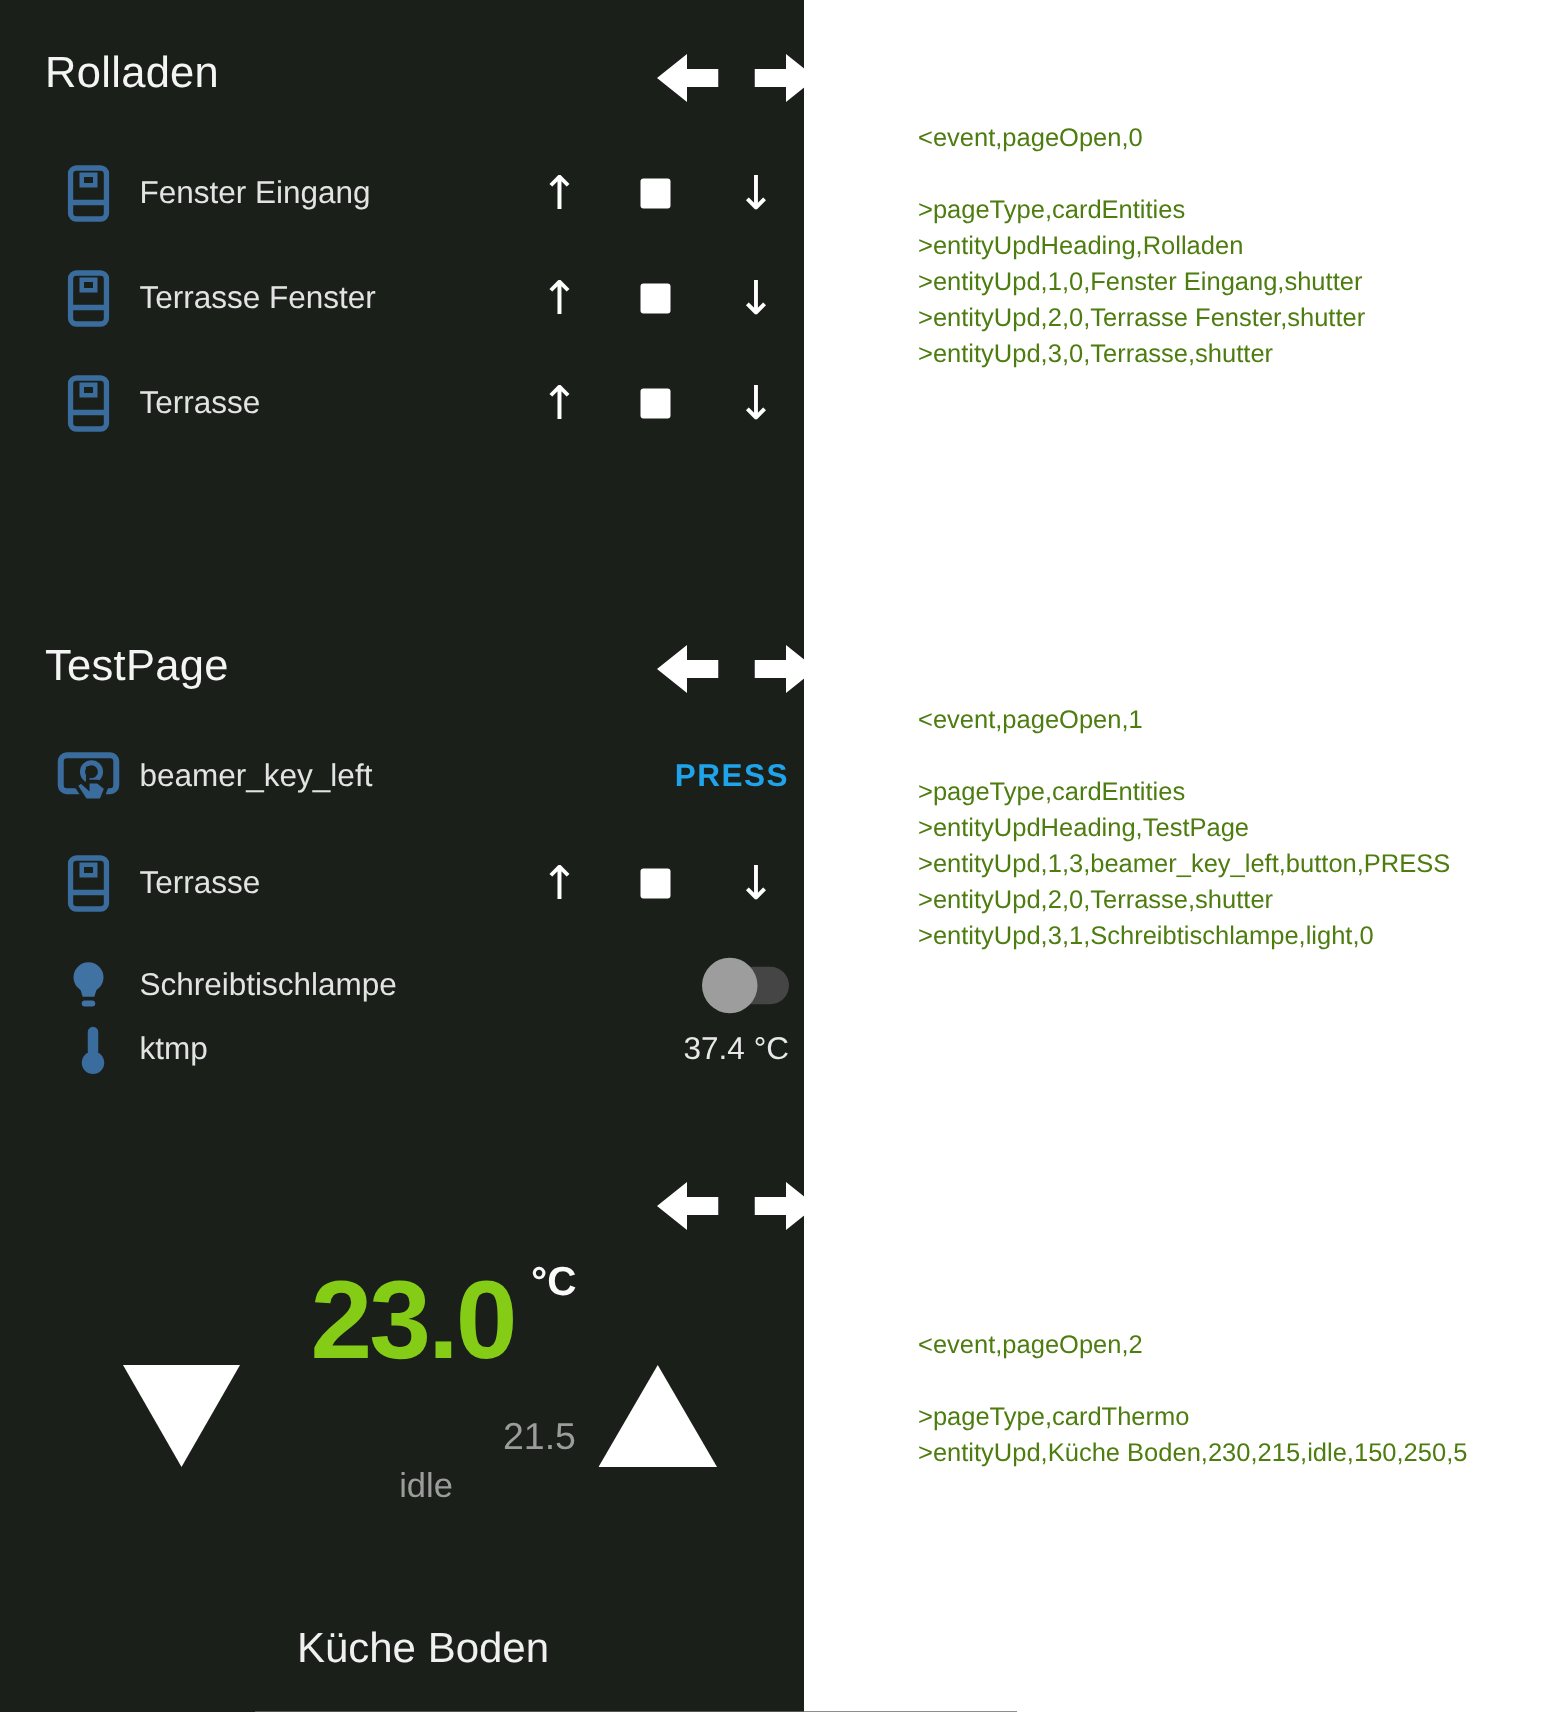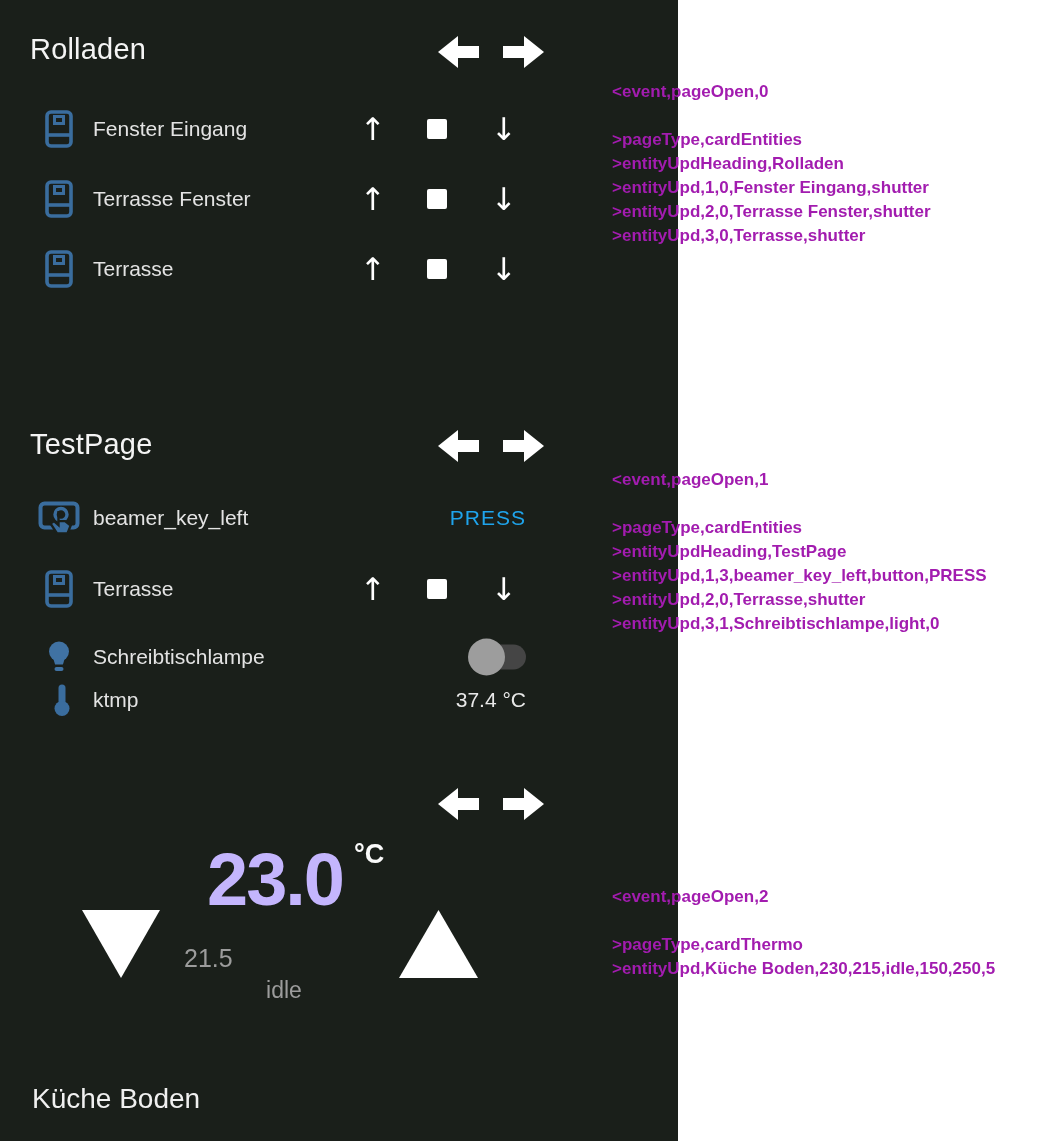--- a/index.html
+++ b/index.html
@@ -1,21 +1,21 @@
 <!DOCTYPE html>
 <html><head>
 <meta charset="utf-8">
 <style>
   html,body{margin:0;padding:0;}
   body{
     width:1045px;height:1141px;position:relative;background:#ffffff;
     font-family:"Liberation Sans",sans-serif;overflow:hidden;
   }
   .panel{
-    position:absolute;left:0;top:0;width:678px;height:1141px;
+    position:absolute;left:0;top:0;width:536px;height:1141px;
     background:#1a1f1a;
   }
   .card-title{
     position:absolute;left:30px;font-size:29px;font-weight:400;color:#f4f4f4;
     letter-spacing:0.2px;white-space:nowrap;
   }
   .nav-arrows{position:absolute;left:438px;display:flex;gap:24px;}
   .nav-arrows svg{display:block;}
   .ent-row{position:absolute;left:0;width:564px;height:44px;}
   .e-icon{position:absolute;left:45px;top:50%;transform:translateY(-50%);line-height:0;}
@@ -34,37 +34,37 @@
   .c-stop{
     position:absolute;left:427px;top:50%;transform:translateY(-50%);
     width:20px;height:20px;background:#ffffff;border-radius:2px;
   }
   .e-value{
     position:absolute;right:38px;top:50%;transform:translateY(-50%);
     font-size:21px;color:#e8e8e8;white-space:nowrap;
   }
   .e-press{
     position:absolute;right:38px;top:50%;transform:translateY(-50%);
-    font-size:21px;font-weight:400;letter-spacing:1px;color:#1fa4ec;white-space:nowrap;
+    font-size:21px;font-weight:700;letter-spacing:1px;color:#1fa4ec;white-space:nowrap;
   }
   .toggle{position:absolute;right:38px;top:50%;transform:translateY(-50%);width:58px;height:37px;}
   .toggle-track{position:absolute;left:3px;right:0;top:6px;height:25px;border-radius:13px;background:#454545;}
   .toggle-knob{position:absolute;left:0;top:0;width:37px;height:37px;border-radius:50%;background:#9d9d9d;}
   .thermo-temp{
     position:absolute;left:155px;top:843px;width:240px;text-align:center;
-    font-size:74px;font-weight:700;color:#c4b5fd;line-height:1;letter-spacing:-2px;
+    font-size:74px;font-weight:700;color:#84cc16;line-height:1;letter-spacing:-2px;
   }
   .thermo-unit{position:absolute;left:354px;top:839px;font-size:27px;font-weight:700;color:#fafafa;}
   .tri{position:absolute;line-height:0;}
-  .thermo-target{position:absolute;left:184px;top:944px;width:200px;text-align:left;font-size:25px;color:#9c9c9c;}
+  .thermo-target{position:absolute;left:184px;top:944px;width:200px;text-align:right;font-size:25px;color:#9c9c9c;}
   .thermo-state{position:absolute;left:184px;top:977px;width:200px;text-align:center;font-size:23px;color:#9c9c9c;}
-  .thermo-name{position:absolute;left:32px;top:1083px;width:500px;font-size:28px;color:#f0f0f0;}
+  .thermo-name{position:absolute;left:32px;top:1083px;width:500px;text-align:center;font-size:28px;color:#f0f0f0;}
   .code-block{
-    position:absolute;left:612px;color:#a21caf;
-    font-family:"Liberation Sans",sans-serif;font-size:17px;line-height:24px;font-weight:700;
+    position:absolute;left:612px;color:#4d7c0f;
+    font-family:"Liberation Sans",sans-serif;font-size:17px;line-height:24px;font-weight:400;
     white-space:nowrap;
   }
   .code-event{margin-bottom:24px;}
 </style>
 </head>
 <body>
 
 <div class="panel">
 
   <div class="card-title" style="top:33px">Rolladen</div>

